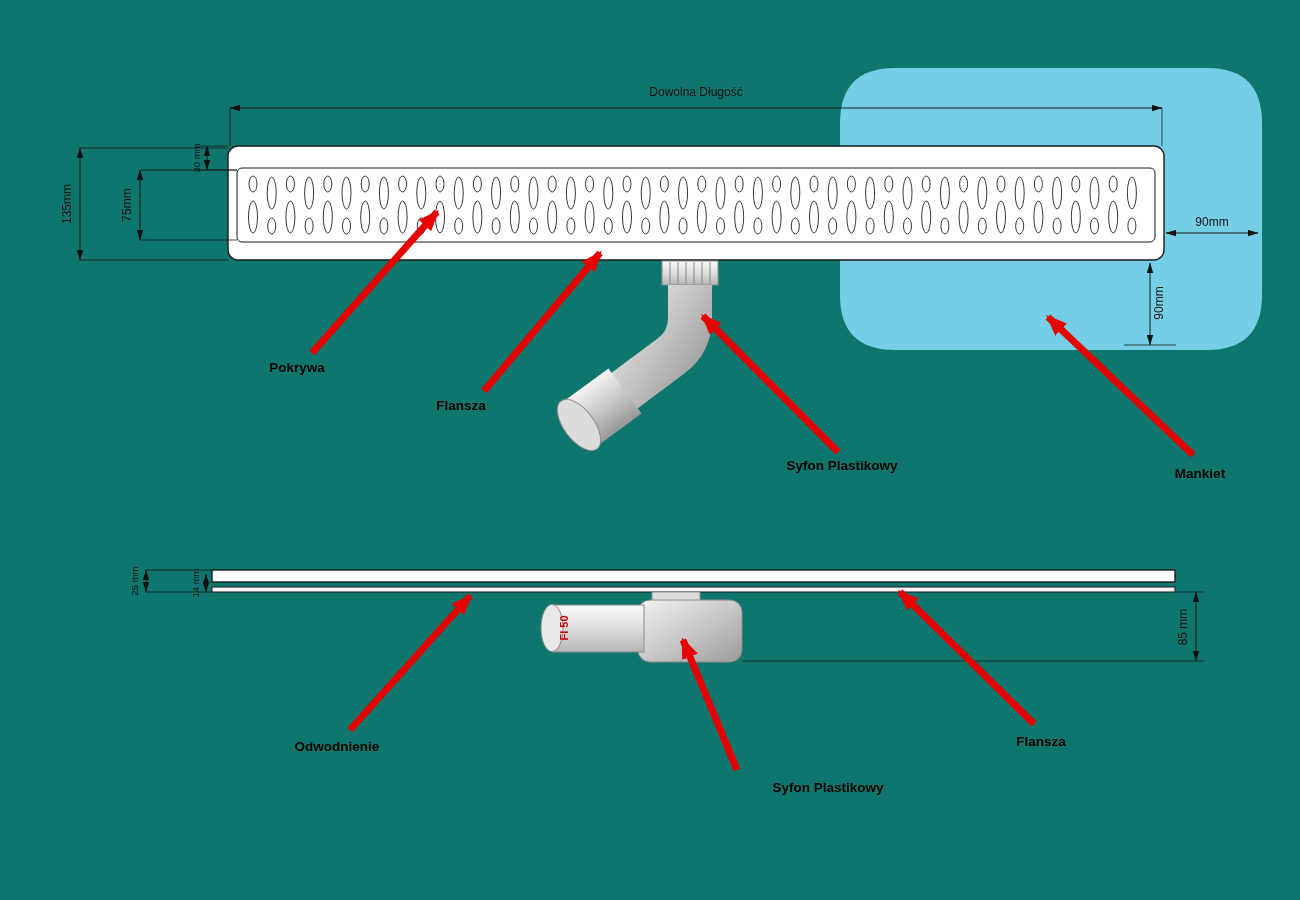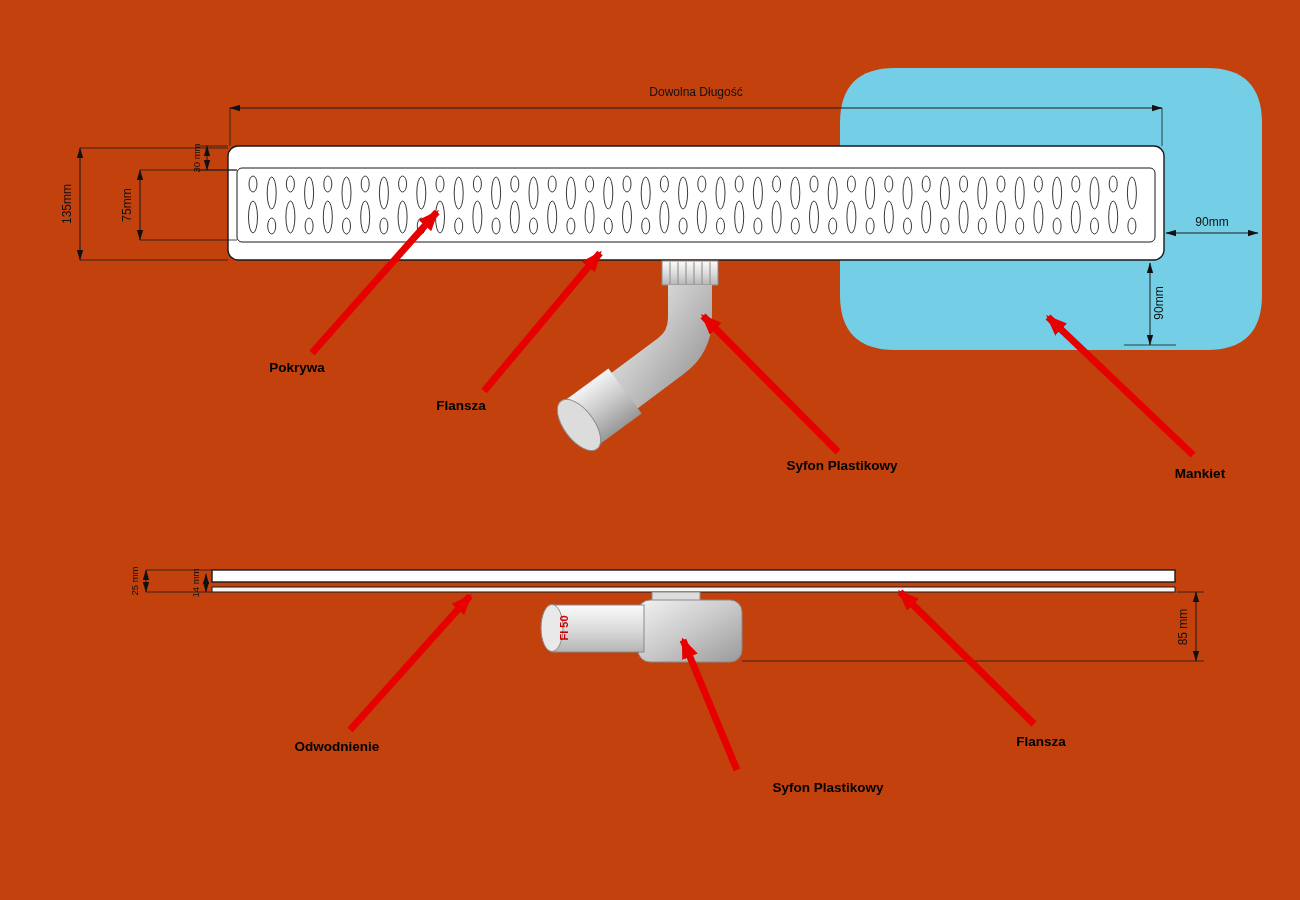--- a/index.html
+++ b/index.html
@@ -1,17 +1,17 @@
 <!DOCTYPE html>
 <html style="--arrow-color: #e60000; --mankiet-color: #74cfe6;"><head>
 <meta charset="utf-8">
 <style>
   html,body{margin:0;padding:0;background:#ffffff;}
   body{font-family:"Liberation Sans", sans-serif;}
-  .stage{position:relative;width:1300px;height:900px;background:#c2410c;overflow:hidden;}
+  .stage{position:relative;width:1300px;height:900px;background:#0f766e;overflow:hidden;}
   svg{display:block;}
   .thin{stroke:#1a1a1a;stroke-width:1;fill:none;}
   .outline{stroke:#1a1a1a;stroke-width:1.4;fill:#ffffff;}
   .dim-line{stroke:#1a1a1a;stroke-width:1;fill:none;}
   .ext-line{stroke:#1a1a1a;stroke-width:0.8;fill:none;}
   .dim-text{font-size:12px;fill:#111;}
   .dim-text-small{font-size:9.5px;fill:#111;}
   .callout-text{font-size:13.5px;font-weight:bold;fill:#000;}
   .red-arrow{stroke:var(--arrow-color,#e60000);stroke-width:7;fill:none;}
   #redArrowHead path{fill:var(--arrow-color,#e60000);}

